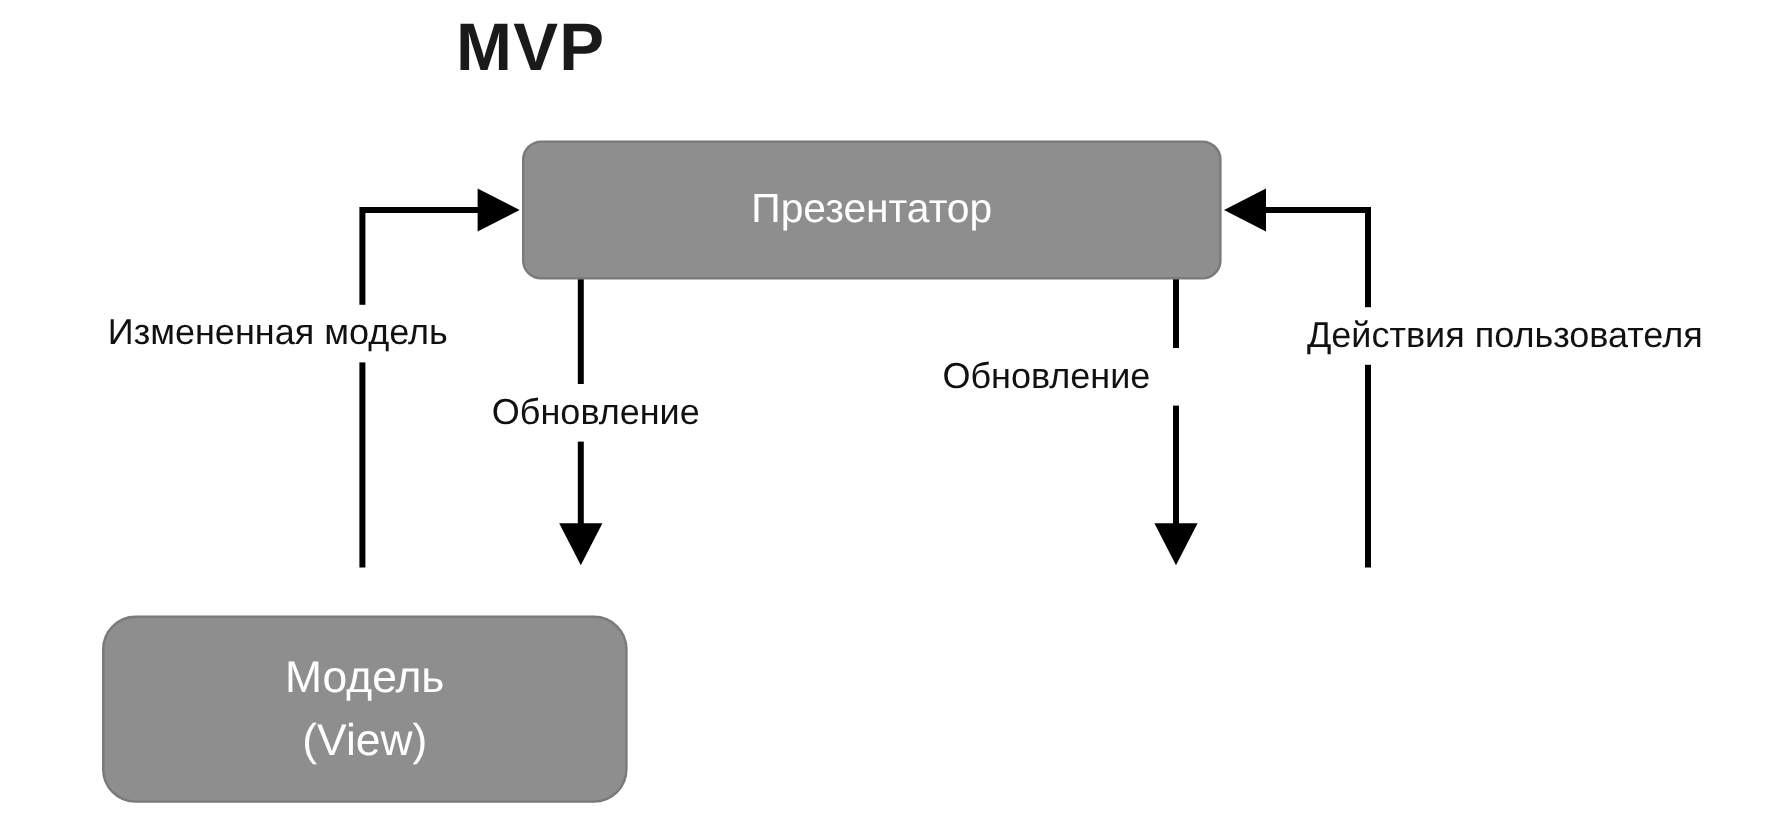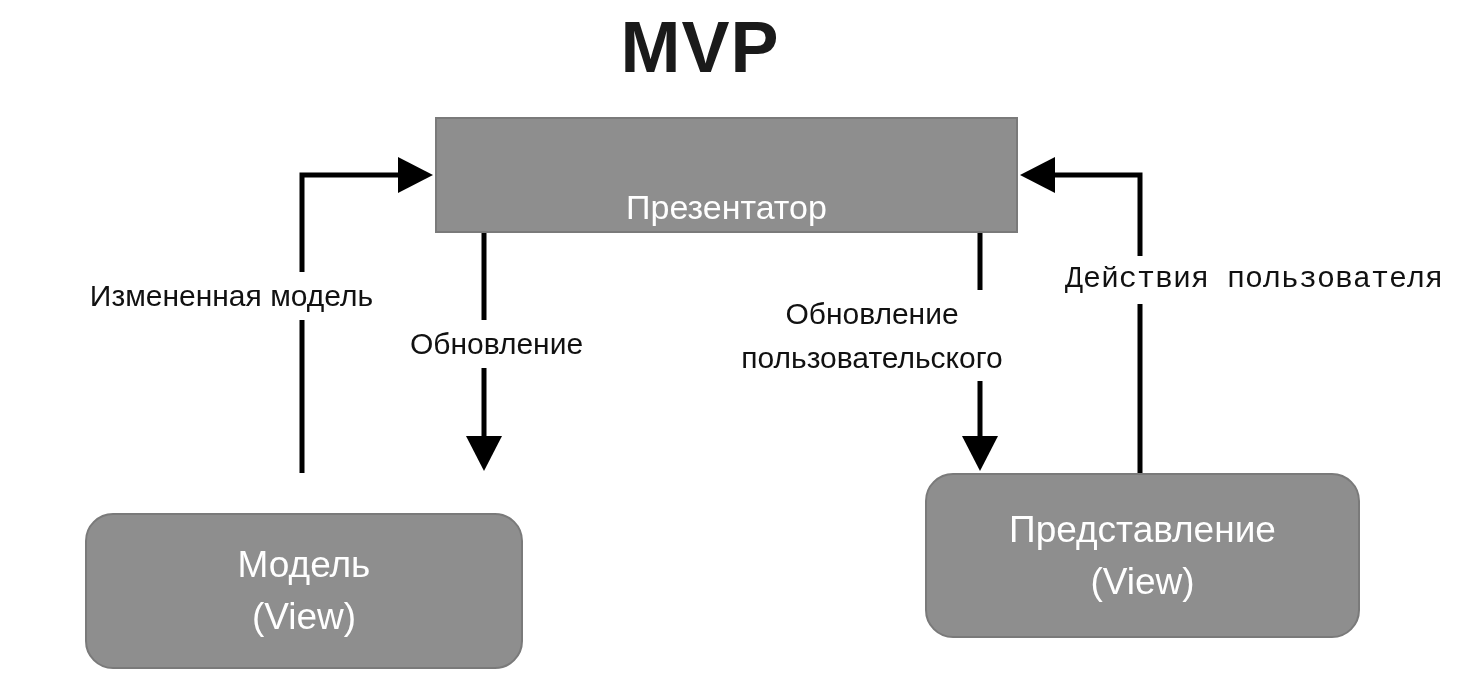--- a/index.html
+++ b/index.html
@@ -16,22 +16,21 @@
   }
   .stage {
     position: absolute;
     inset: 0;
   }
   .diagram-title {
     position: absolute;
     left: 380px;
     top: 6px;
     width: 640px;
-    text-align: center;
-    font-size: 72px;
+    font-size: 56px;
     font-weight: bold;
     letter-spacing: 1px;
     color: var(--title-text, #1a1a1a);
     z-index: 4;
   }
   svg.arrow-layer {
     position: absolute;
     left: 0;
     top: 0;
     width: 1480px;
@@ -69,24 +68,23 @@
     align-items: center;
     justify-content: center;
     text-align: center;
     box-sizing: border-box;
   }
   .node-box.presenter {
     left: 435px;
     top: 117px;
     width: 583px;
     height: 116px;
-    border-radius: 0;
+    border-radius: 16px;
     font-size: 34px;
     line-height: 1.35;
-    justify-content: flex-end;
   }
   .node-box.model {
     left: 85px;
     top: 473px;
     width: 438px;
     height: 156px;
     border-radius: 28px;
     font-size: 37px;
     line-height: 1.4;
     margin-top: 40px;
@@ -95,38 +93,37 @@
     left: 925px;
     top: 473px;
     width: 435px;
     height: 165px;
     border-radius: 28px;
     font-size: 37px;
     line-height: 1.4;
   }
   .lbl-changed-model {
     left: 60px;
-    top: 272px;
+    top: 254px;
     width: 335px;
   }
   .lbl-model-update {
     left: 390px;
     top: 320px;
     width: 205px;
   }
   .lbl-ui-update {
     left: 712px;
     top: 290px;
     width: 312px;
   }
   .lbl-user-actions {
     left: 1060px;
     top: 256px;
     width: 380px;
-    font-family: Liberation Mono, monospace;
   }
 </style>
 </head>
 <body>
 
 <div class="stage">
 
   <div class="diagram-title">MVP</div>
 
   <svg class="arrow-layer" viewBox="0 0 1480 680">
@@ -145,32 +142,27 @@
   </svg>
 
   <div class="edge-label lbl-changed-model">Измененная модель</div>
 
   <div class="edge-label lbl-model-update">
     <div>Обновление</div>
   </div>
 
   <div class="edge-label lbl-ui-update">
     <div>Обновление</div>
-    <div>пользовательского</div>
   </div>
 
   <div class="edge-label lbl-user-actions">Действия пользователя</div>
 
   <div class="node-box presenter">
     <div>Презентатор</div>
   </div>
 
   <div class="node-box model">
     <div>Модель</div>
     <div>(View)</div>
   </div>
 
-  <div class="node-box view">
-    <div>Представление</div>
-    <div>(View)</div>
-  </div>
 
 </div>
 
 </body></html>

